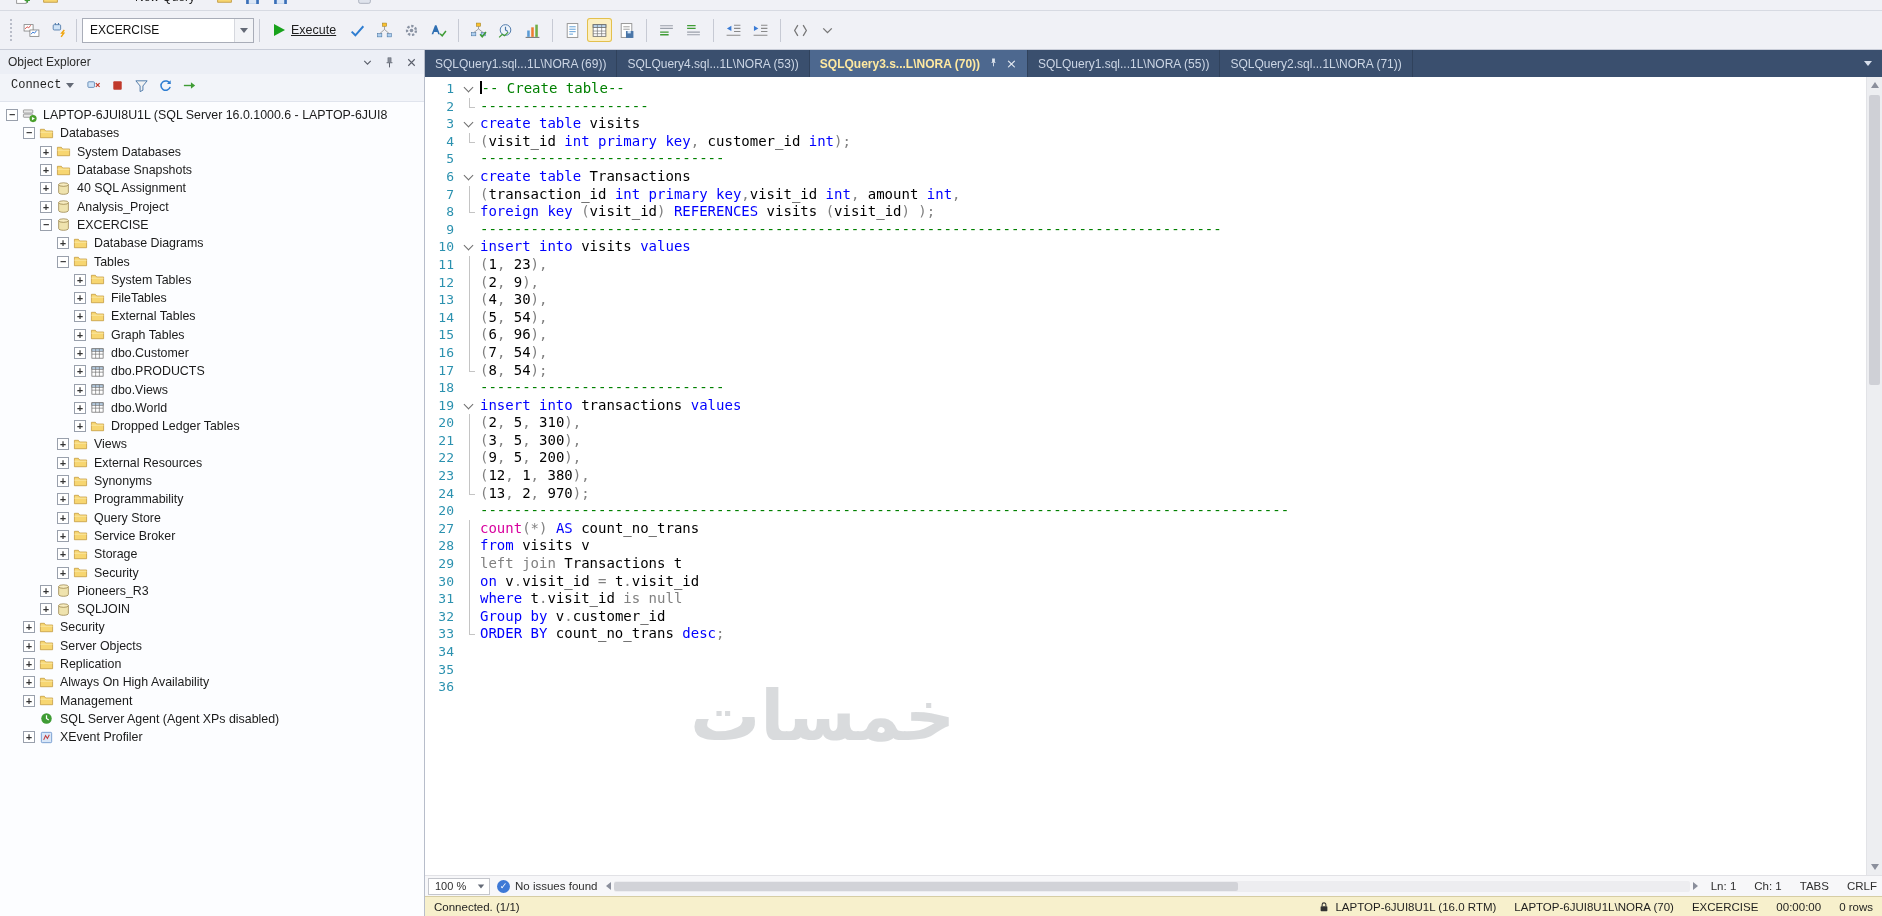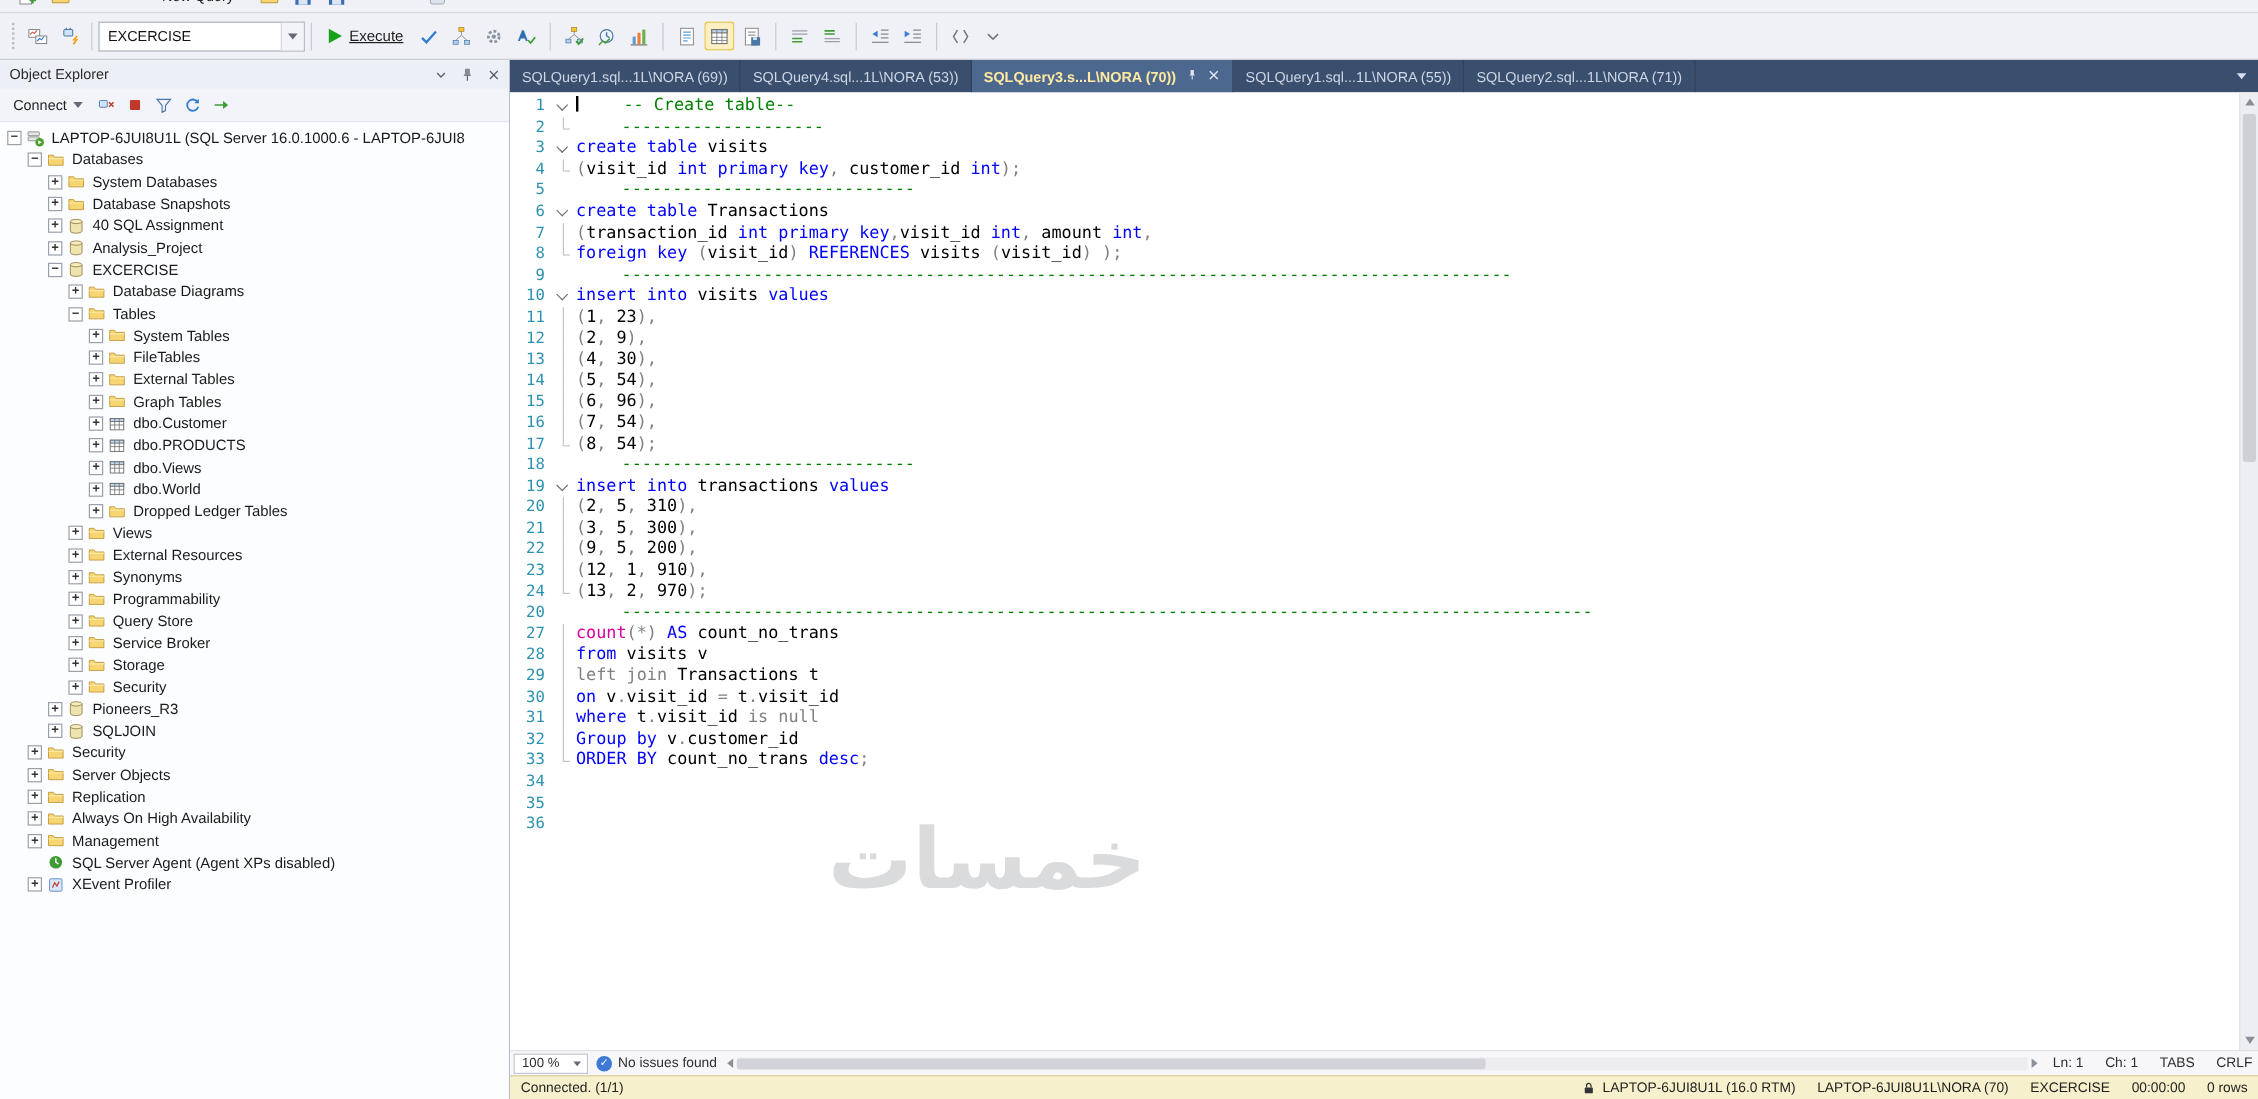--- a/index.html
+++ b/index.html
@@ -27,21 +27,21 @@
 .execute{display:flex;align-items:center;gap:6px;padding:0 9px;height:26px;font-size:12.5px;color:#1e1e1e;flex:none;text-decoration:underline;}
 .play{width:0;height:0;border-left:11px solid #18a21b;border-top:6.5px solid transparent;border-bottom:6.5px solid transparent;}
 
 #main{flex:1;display:flex;min-height:0;}
 
 #oe{width:425px;flex:none;background:#f7f9fc;border-right:1px solid #b7bdca;display:flex;flex-direction:column;min-height:0;}
 #oe-title{height:24px;flex:none;background:#eceff6;display:flex;align-items:center;padding:0 4px 0 8px;font-size:12px;color:#2b2b2b;gap:6px;}
 #oe-title .sp{flex:1;}
 .oe-title-icon{width:18px;height:18px;display:flex;align-items:center;justify-content:center;}
 .oe-title-icon svg{width:13px;height:13px;}
-#oe-toolbar{height:28px;flex:none;display:flex;align-items:center;background:#f2f4f9;border-bottom:1px solid #e0e4ed;padding:0 4px;gap:1px;}
+#oe-toolbar{height:28px;flex:none;display:flex;background:#f2f4f9;border-bottom:1px solid #e0e4ed;padding:0 4px;gap:1px;font-family:Liberation Mono, monospace;}
 .connect{display:flex;align-items:center;gap:5px;padding:0 7px;font-size:12px;color:#1e1e1e;height:22px;}
 #oe-toolbar .tbicon{width:23px;height:22px;}
 #oe-toolbar .tbicon svg{width:15px;height:15px;}
 #oe-tree{flex:1;background:#fcfdff;padding-top:4px;overflow:hidden;font-size:12.4px;}
 .trow{display:flex;align-items:center;height:18.3px;white-space:nowrap;}
 .exp{width:12px;height:12px;border:1px solid #99a0ac;background:#fff;color:#333;font:bold 10px/10px "DejaVu Sans Mono",monospace;text-align:center;margin-right:4px;flex:none;}
 .exp-sp{width:16px;flex:none;}
 .ticon{width:17px;height:16px;margin-right:4px;flex:none;display:flex;align-items:center;}
 .ticon svg{width:15px;height:15px;}
 .tlabel{color:#1b1b1b;}
@@ -57,21 +57,21 @@
 ex;display:flex;position:relative;overflow:hidden;}
 #code{flex:1;padding-top:3px;font-family:"DejaVu Sans Mono","Liberation Mono",monospace;font-size:14px;overflow:hidden;}
 .crow{display:flex;height:17.6px;line-height:17.6px;}
 .ln{width:36px;flex:none;text-align:right;padding-right:7px;color:var(--lnc);font-size:13px;}
 .glyph{width:19px;flex:none;position:relative;}
 .glyph.v::before{content:"";position:absolute;left:4px;top:4px;width:6px;height:6px;border-right:1.5px solid #6e6e6e;border-bottom:1.5px solid #6e6e6e;transform:rotate(45deg);}
 .glyph.i::before{content:"";position:absolute;left:8px;top:0;bottom:0;width:1px;background:#c4c4c4;}
 .glyph.e::before{content:"";position:absolute;left:8px;top:0;height:9px;width:1px;background:#c4c4c4;}
 .glyph.e::after{content:"";position:absolute;left:8px;top:9px;width:6px;height:1px;background:#c4c4c4;}
 .ctext{white-space:pre;color:#000;}
-.tk-k{color:var(--kw);}.tk-c{color:var(--cm);margin-left:38px;}.tk-o{color:var(--op);}.tk-f{color:var(--fn);}.tk-t{color:#000;}
+.tk-k{color:var(--kw);}.tk-c{color:var(--cm);}.tk-o{color:var(--op);}.tk-f{color:var(--fn);}.tk-t{color:#000;}
 .caret{display:inline-block;width:1.5px;height:13px;background:#000;vertical-align:-1px;}
 #vscroll{width:16px;flex:none;background:#edeef1;border-left:1px solid #e2e3e7;position:relative;}
 .vs-arrow{position:absolute;left:4px;width:0;height:0;border-left:4px solid transparent;border-right:4px solid transparent;}
 .vs-up{top:5px;border-bottom:6px solid #8b8f9c;}
 .vs-down{bottom:5px;border-top:6px solid #8b8f9c;}
 .vs-thumb{position:absolute;left:2px;right:2px;top:18px;height:290px;background:#cfd0d6;border-radius:2px;}
 #watermark{position:absolute;left:265px;top:598px;font-family:"DejaVu Sans",sans-serif;font-size:70px;font-weight:bold;color:#8f959b;opacity:.33;pointer-events:none;}
 
 #ed-status{height:21px;flex:none;background:#f7f7f9;border-top:1px solid #e2e2e6;display:flex;align-items:center;font-size:11.5px;color:#2f2f2f;padding:0 3px;gap:7px;}
 .zoom{width:62px;height:17px;border:1px solid #c4c6cc;background:#fff;display:flex;align-items:center;font-size:11px;padding-left:6px;gap:4px;flex:none;}
@@ -865,21 +865,21 @@
               <span class="ctext"><span class="tk-o">(</span><span class="tk-t">3</span><span class="tk-o">, </span><span class="tk-t">5</span><span class="tk-o">, </span><span class="tk-t">300</span><span class="tk-o">),</span></span>
             </div>
             <div class="crow">
               <span class="ln">22</span>
               <span class="glyph i"></span>
               <span class="ctext"><span class="tk-o">(</span><span class="tk-t">9</span><span class="tk-o">, </span><span class="tk-t">5</span><span class="tk-o">, </span><span class="tk-t">200</span><span class="tk-o">),</span></span>
             </div>
             <div class="crow">
               <span class="ln">23</span>
               <span class="glyph i"></span>
-              <span class="ctext"><span class="tk-o">(</span><span class="tk-t">12</span><span class="tk-o">, </span><span class="tk-t">1</span><span class="tk-o">, </span><span class="tk-t">910</span><span class="tk-o">),</span></span>
+              <span class="ctext"><span class="tk-o">(</span><span class="tk-t">12</span><span class="tk-o">, </span><span class="tk-t">1</span><span class="tk-o">, </span><span class="tk-t">380</span><span class="tk-o">),</span></span>
             </div>
             <div class="crow">
               <span class="ln">24</span>
               <span class="glyph e"></span>
               <span class="ctext"><span class="tk-o">(</span><span class="tk-t">13</span><span class="tk-o">, </span><span class="tk-t">2</span><span class="tk-o">, </span><span class="tk-t">970</span><span class="tk-o">);</span></span>
             </div>
             <div class="crow">
               <span class="ln">20</span>
               <span class="glyph"></span>
               <span class="ctext"><span class="tk-c">------------------------------------------------------------------------------------------------</span></span>

